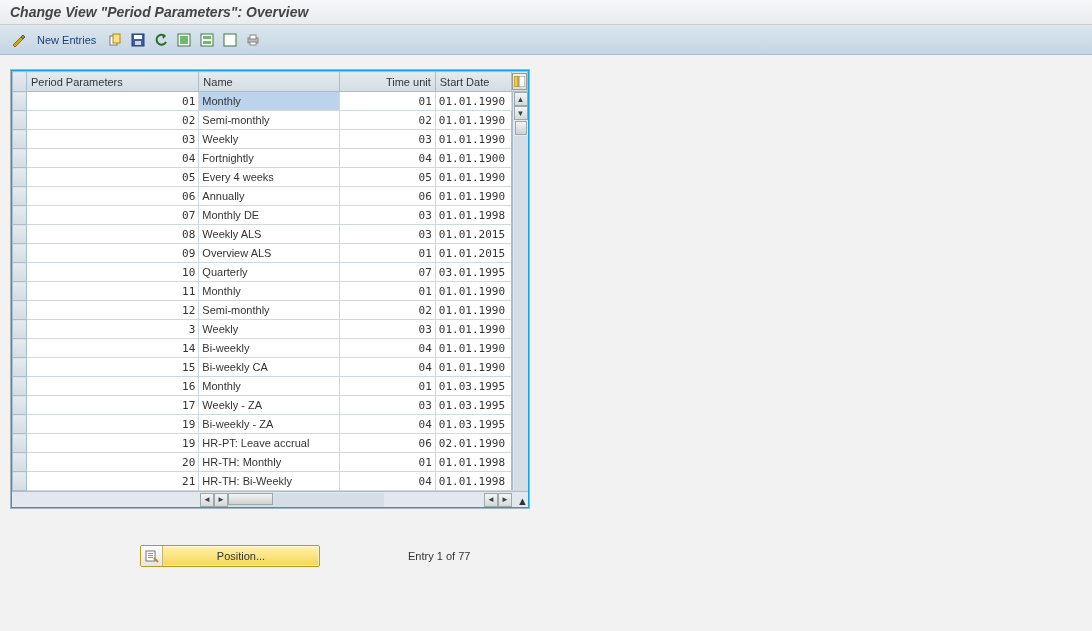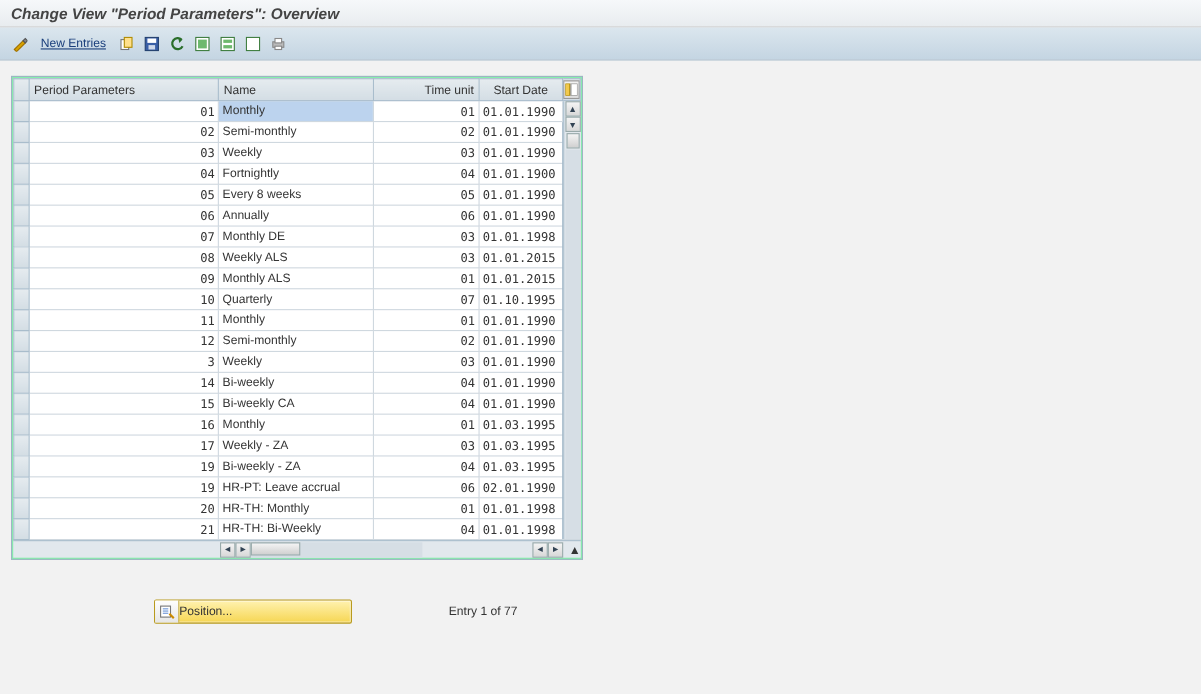--- a/index.html
+++ b/index.html
@@ -34,36 +34,35 @@
   .toolbar .icon-btn {
     width: 20px; height: 20px;
     display: inline-flex; align-items: center; justify-content: center;
     border: 1px solid transparent;
     border-radius: 2px;
   }
   .toolbar .link {
     color: #1a3e7b;
     margin: 16px 6px;
     cursor: pointer;
-    text-decoration: underline;
   }
   .watermark {
     margin-left: 8px;
     color: #f5a623;
     font-size: 16px;
     font-weight: normal;
     letter-spacing: .5px;
     opacity: .85;
   }
   .content-wrap {
     padding: 14px 10px 6px 10px;
   }
   .grid-shell {
     border: 1px solid #9fb4c4;
-    background: #86efac;
+    background: #0ea5e9;
     width: 520px;
     padding: 1px;
     position: relative;
   }
   table.grid {
     border-collapse: collapse;
     table-layout: fixed;
     width: 100%;
     background: #fff;
   }
@@ -129,21 +128,21 @@
     height:22px;
     width:180px;
     margin-left: 120px;
     box-shadow: inset 0 0 0 1px #fff8;
   }
   .pos-btn .pb-icon {
     width:22px;height:100%;display:flex;align-items:center;justify-content:center;
     background:linear-gradient(#fefefe,#e6e6e6);border-right:1px solid #c8b568;
   }
   .pos-btn .pb-text {
-    flex:1;color:#333;
+    flex:1;text-align:center;color:#333;
   }
   .entry-text { color:#333; margin-left: 70px;}
   .up-dn-inline { position:absolute; right:1px; bottom:1px; display:flex; gap:0;}
 </style>
 </head>
 <body>
 
 <div class="title-bar">Change View "Period Parameters": Overview</div>
 
 <div class="toolbar">
@@ -210,21 +209,21 @@
           <col class="col-tu">
           <col class="col-sd">
           <col class="vbar-col">
       </colgroup>
       <thead>
         <tr>
           <th class="rownum-col"></th>
           <th>Period Parameters</th>
           <th>Name</th>
           <th style="text-align:right">Time unit</th>
-          <th style="text-align:center">Start Date</th>
+          <th style="text-align:left">Start Date</th>
           <th style="padding:0">
             <div class="cfg-btn">
               <svg width="11" height="11">
                   <rect x="0" y="0" width="4" height="11" fill="#f2c94c" stroke="#b08a00"></rect>
                   <rect x="5" y="0" width="6" height="11" fill="#fff" stroke="#888"></rect>
                 </svg>
             </div>
           </th>
         </tr>
       </thead>
@@ -254,21 +253,21 @@
           <tr>
             <td class="rownum-col"></td>
             <td class="num-right">04</td>
             <td class="">Fortnightly</td>
             <td class="num-right monof">04</td>
             <td class="monof">01.01.1900</td>
           </tr>
           <tr>
             <td class="rownum-col"></td>
             <td class="num-right">05</td>
-            <td class="">Every 8 weeks</td>
+            <td class="">Every 4 weeks</td>
             <td class="num-right monof">05</td>
             <td class="monof">01.01.1990</td>
           </tr>
           <tr>
             <td class="rownum-col"></td>
             <td class="num-right">06</td>
             <td class="">Annually</td>
             <td class="num-right monof">06</td>
             <td class="monof">01.01.1990</td>
           </tr>
@@ -282,30 +281,30 @@
           <tr>
             <td class="rownum-col"></td>
             <td class="num-right">08</td>
             <td class="">Weekly ALS</td>
             <td class="num-right monof">03</td>
             <td class="monof">01.01.2015</td>
           </tr>
           <tr>
             <td class="rownum-col"></td>
             <td class="num-right">09</td>
-            <td class="">Monthly ALS</td>
+            <td class="">Overview ALS</td>
             <td class="num-right monof">01</td>
             <td class="monof">01.01.2015</td>
           </tr>
           <tr>
             <td class="rownum-col"></td>
             <td class="num-right">10</td>
             <td class="">Quarterly</td>
             <td class="num-right monof">07</td>
-            <td class="monof">01.10.1995</td>
+            <td class="monof">03.01.1995</td>
           </tr>
           <tr>
             <td class="rownum-col"></td>
             <td class="num-right">11</td>
             <td class="">Monthly</td>
             <td class="num-right monof">01</td>
             <td class="monof">01.01.1990</td>
           </tr>
           <tr>
             <td class="rownum-col"></td>

